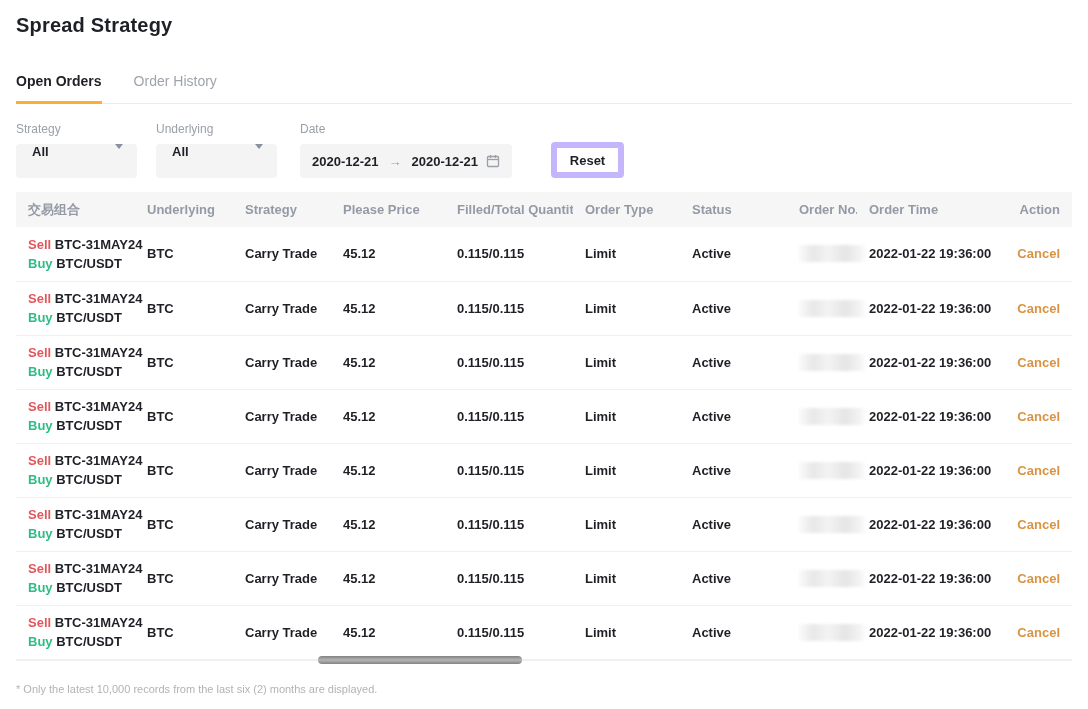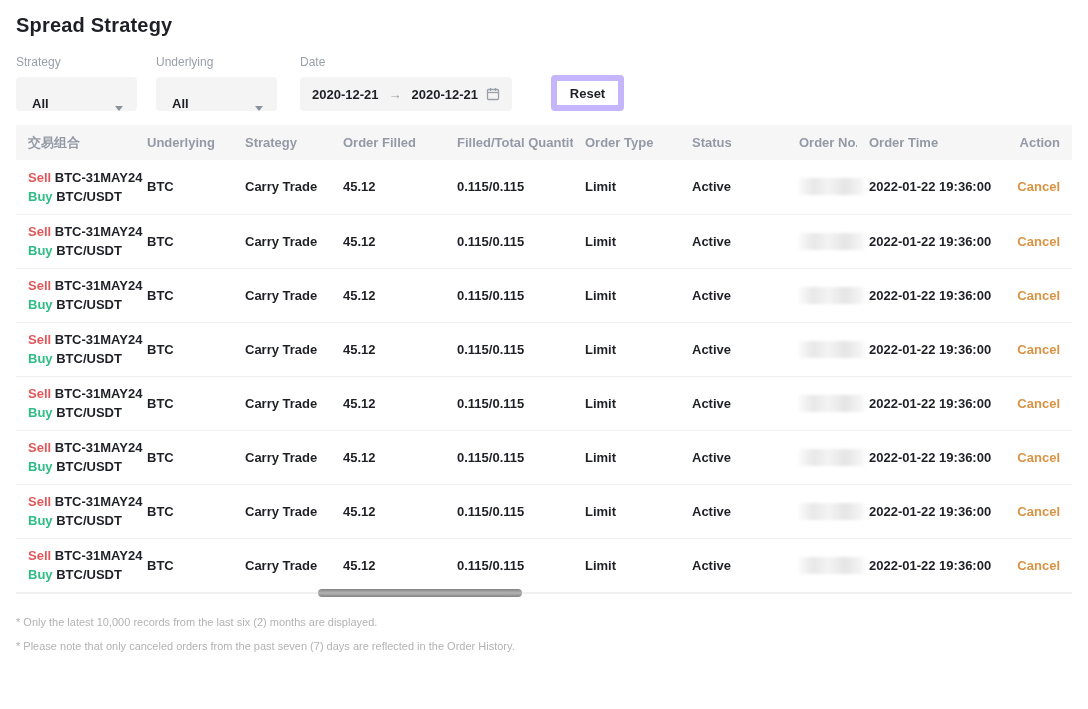--- a/index.html
+++ b/index.html
@@ -24,21 +24,21 @@
 
   .tabs{display:flex;gap:32px;margin-top:30px;border-bottom:1px solid #ebedf0;}
   .tab{font-size:14px;color:#9fa4ab;padding:6px 0 12px 0;margin-bottom:-1px;
        border-bottom:3px solid transparent;cursor:pointer;}
   .tab.active{color:var(--dark);font-weight:700;border-bottom-color:var(--accent);}
 
   .filters{display:flex;align-items:flex-end;margin-top:18px;}
   .filter{margin-right:10px;}
   .filter-label{font-size:12px;color:var(--gray-label);margin-bottom:8px;}
   .select{width:121px;height:34px;background:var(--pill);border-radius:4px;
-          display:flex;align-items:flex-end;justify-content:space-between;
+          display:flex;align-items:flex-start;justify-content:space-between;
           padding:0 14px 0 16px;cursor:pointer;gap:19px;}
   .select .val{font-size:13px;font-weight:700;}
   .caret{width:0;height:0;border-left:4px solid transparent;border-right:4px solid transparent;
          border-top:5px solid #8a919c;}
   .filter-underlying{margin-left:9px;}
   .filter-date{margin-left:13px;}
   .date-range{height:34px;background:var(--pill);border-radius:4px;display:flex;align-items:center;
               padding:0 12px;cursor:pointer;}
   .date-range .d{font-size:13px;font-weight:700;}
   .date-range .arrow{font-size:13px;color:#9aa0a8;margin:0 10px;}
@@ -69,20 +69,24 @@
   .footnotes{margin-top:13px;}
   .footnote{font-size:11px;color:var(--gray-foot);margin-bottom:12px;}
 </style>
 </head>
 <body>
 
 <div class="page">
 
   <div class="page-title">Spread Strategy</div>
 
+  <div class="tabs">
+    <div class="tab active">Open Orders</div>
+    <div class="tab">Order History</div>
+  </div>
 
   <div class="filters">
     <div class="filter">
       <div class="filter-label">Strategy</div>
       <div class="select">
         <span class="val">All</span>
         <span class="caret"></span>
       </div>
     </div>
 
@@ -126,21 +130,21 @@
         <col style="width:107px">
           <col style="width:70px">
           <col style="width:133px">
         <col style="width:82px">
       </colgroup>
       <thead>
         <tr>
           <th>交易组合</th>
           <th>Underlying</th>
           <th>Strategy</th>
-          <th>Order Filled</th>
+          <th>Please Price</th>
           <th>Filled/Total Quantity</th>
           <th>Order Type</th>
           <th>Status</th>
           <th>Order No.</th>
           <th>Order Time</th>
           <th class="col-action">Action</th>
         </tr>
       </thead>
       <tbody>
   <tr>

